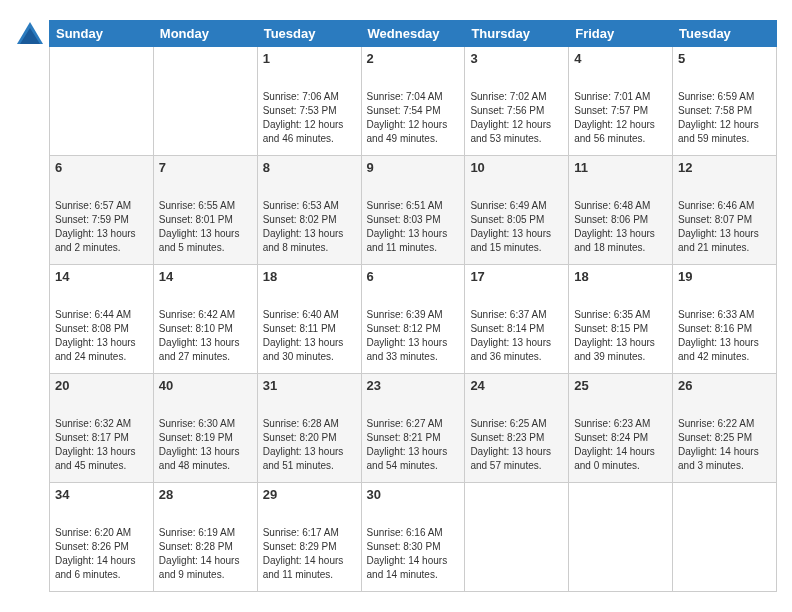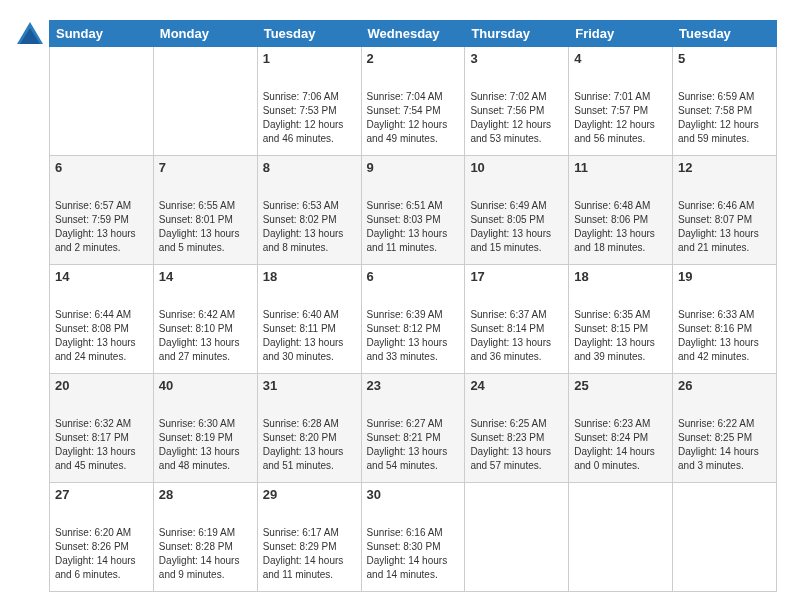--- a/index.html
+++ b/index.html
@@ -249,21 +249,21 @@
             <span class="day-number">25</span>
             <div class="day-info">Sunrise: 6:23 AM<br>Sunset: 8:24 PM<br>Daylight: 14 hours and 0 minutes.</div>
           </td>
           <td>
             <span class="day-number">26</span>
             <div class="day-info">Sunrise: 6:22 AM<br>Sunset: 8:25 PM<br>Daylight: 14 hours and 3 minutes.</div>
           </td>
         </tr>
         <tr class="row-white">
           <td>
-            <span class="day-number">27</span>
+            <span class="day-number">34</span>
             <div class="day-info">Sunrise: 6:20 AM<br>Sunset: 8:26 PM<br>Daylight: 14 hours and 6 minutes.</div>
           </td>
           <td>
             <span class="day-number">28</span>
             <div class="day-info">Sunrise: 6:19 AM<br>Sunset: 8:28 PM<br>Daylight: 14 hours and 9 minutes.</div>
           </td>
           <td>
             <span class="day-number">29</span>
             <div class="day-info">Sunrise: 6:17 AM<br>Sunset: 8:29 PM<br>Daylight: 14 hours and 11 minutes.</div>
           </td>

